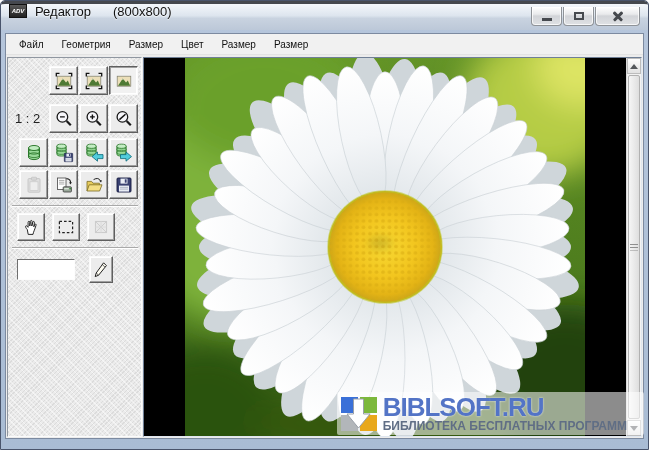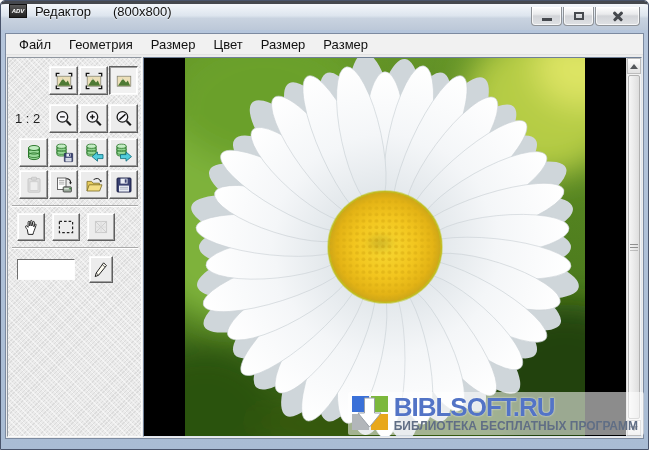--- a/index.html
+++ b/index.html
@@ -32,21 +32,21 @@
   .glyph-x { position:relative; width:12px; height:12px; }
   .glyph-x i { position:absolute; left:0; top:5px; width:12px; height:2.6px; background:#46494e; border-radius:1px; }
   .glyph-x i:first-child { transform:rotate(45deg); }
   .glyph-x i:last-child  { transform:rotate(-45deg); }
 
   
   .client { position:absolute; top:32px; left:4px; right:4px; bottom:10px;
     background:#ececec; border:1px solid #7c8aa0; }
   .menubar { height:21px; background:#f1f1f1; display:flex; align-items:center;
     padding-left:4px; border-bottom:1px solid #e3e3e3; }
-  .menu-item { font-size:13px; color:#111; padding:20px 9px; cursor:default; }
+  .menu-item { font-size:10px; color:#111; padding:20px 9px; cursor:default; }
 
   .main { position:absolute; top:22px; left:0; right:0; bottom:0; display:flex; padding:1px; gap:1px; }
 
   
   .palette { width:135px; flex:none; position:relative;
     border:1px solid; border-color:#8f96a0 #fbfbfb #fbfbfb #8f96a0;
     background-color:#ebebeb;
     background-image:
       repeating-linear-gradient(45deg,  rgba(255,255,255,.5) 0 1px, rgba(0,0,0,0) 1px 4px),
       repeating-linear-gradient(-45deg, rgba(150,150,150,.18) 0 1px, rgba(0,0,0,0) 1px 3px);
@@ -85,22 +85,22 @@
   .tri-up   { width:0; height:0; border-left:4px solid transparent; border-right:4px solid transparent; border-bottom:5px solid #55585c; }
   .tri-down { width:0; height:0; border-left:4px solid transparent; border-right:4px solid transparent; border-top:5px solid #55585c; }
   .sb-track { flex:1; position:relative; }
   .sb-thumb { position:absolute; left:1px; right:1px; top:1px; bottom:1px;
     background:linear-gradient(90deg,#f6f6f6,#dedede); border:1px solid #b1b1b1; border-radius:2px; }
   .sb-grip { position:absolute; left:50%; top:50%; width:8px; height:7px; transform:translate(-50%,-50%);
     background:repeating-linear-gradient(#8f8f8f 0 1px, rgba(0,0,0,0) 1px 3px); }
 
   
   .watermark { position:absolute; right:4px; bottom:14px; z-index:50;
-    display:flex; align-items:center; gap:5px;
-    background:rgba(255,255,255,.55); padding:2px 6px 3px 3px; border-radius:2px; }
+    display:flex; align-items:flex-end; gap:5px;
+    background:rgba(255,255,255,.55); padding:2px 17px 3px 3px; border-radius:2px; }
   .wm-logo { width:38px; height:36px; flex:none; }
   .wm-text { display:flex; flex-direction:column; line-height:1; }
   .wm-title { font-size:26px; font-weight:bold; letter-spacing:-1px; color:#5374c6;
     text-shadow:0 0 2px rgba(255,255,255,.9); }
   .wm-sub { font-size:12px; font-weight:bold; color:#606e85; letter-spacing:0; margin-top:0; }
   .hidden-defs { position:absolute; width:0; height:0; overflow:hidden; }
 </style>
 </head>
 <body>
 

